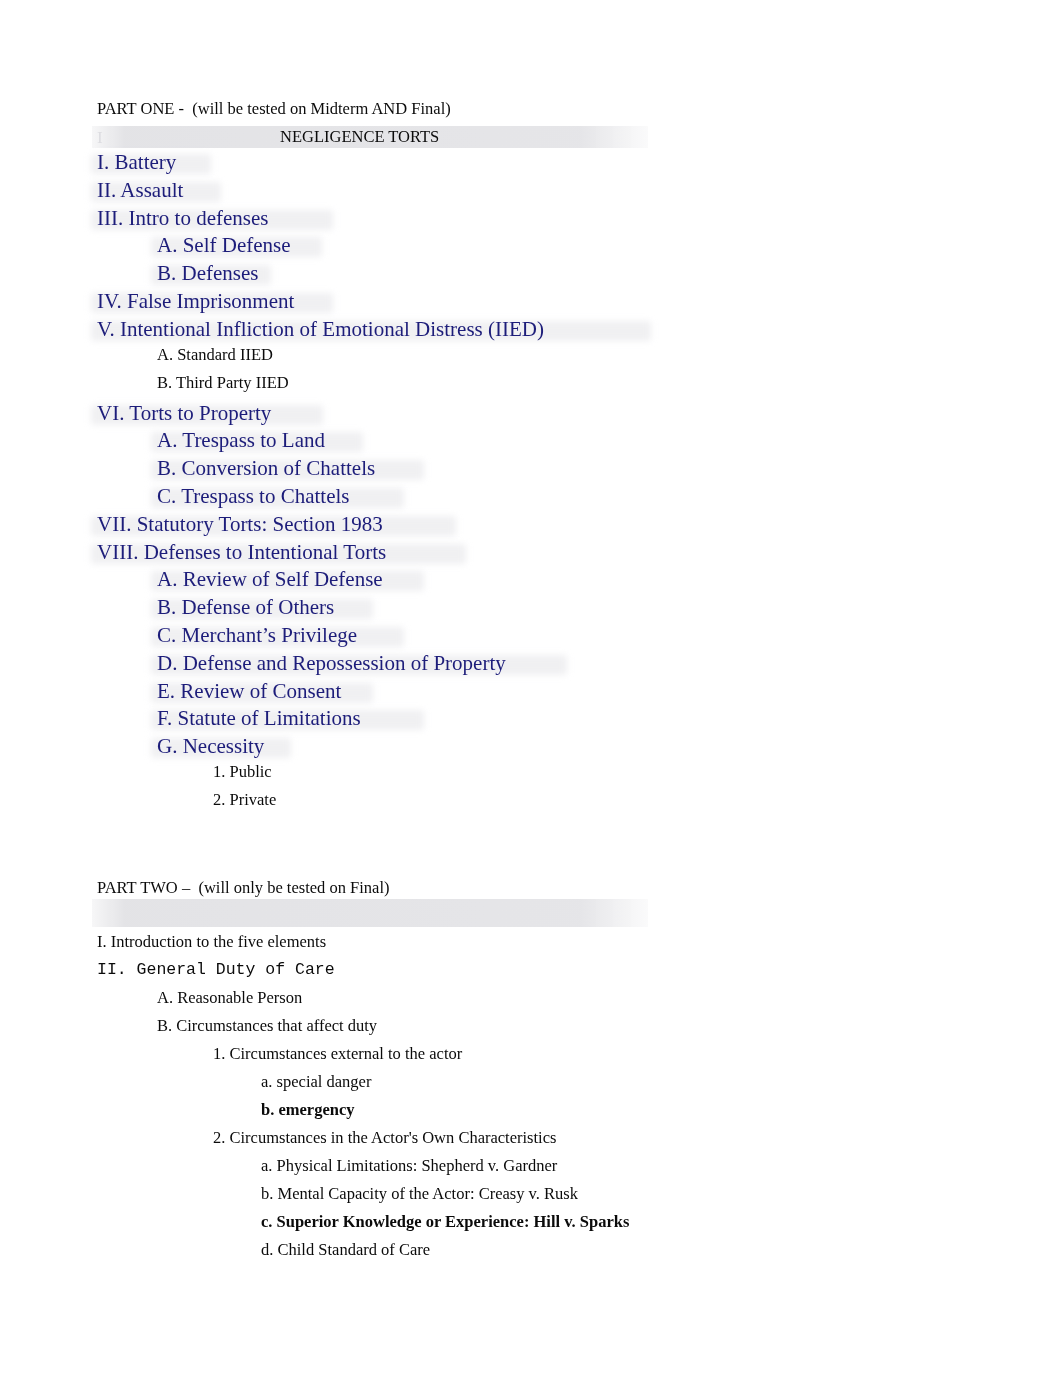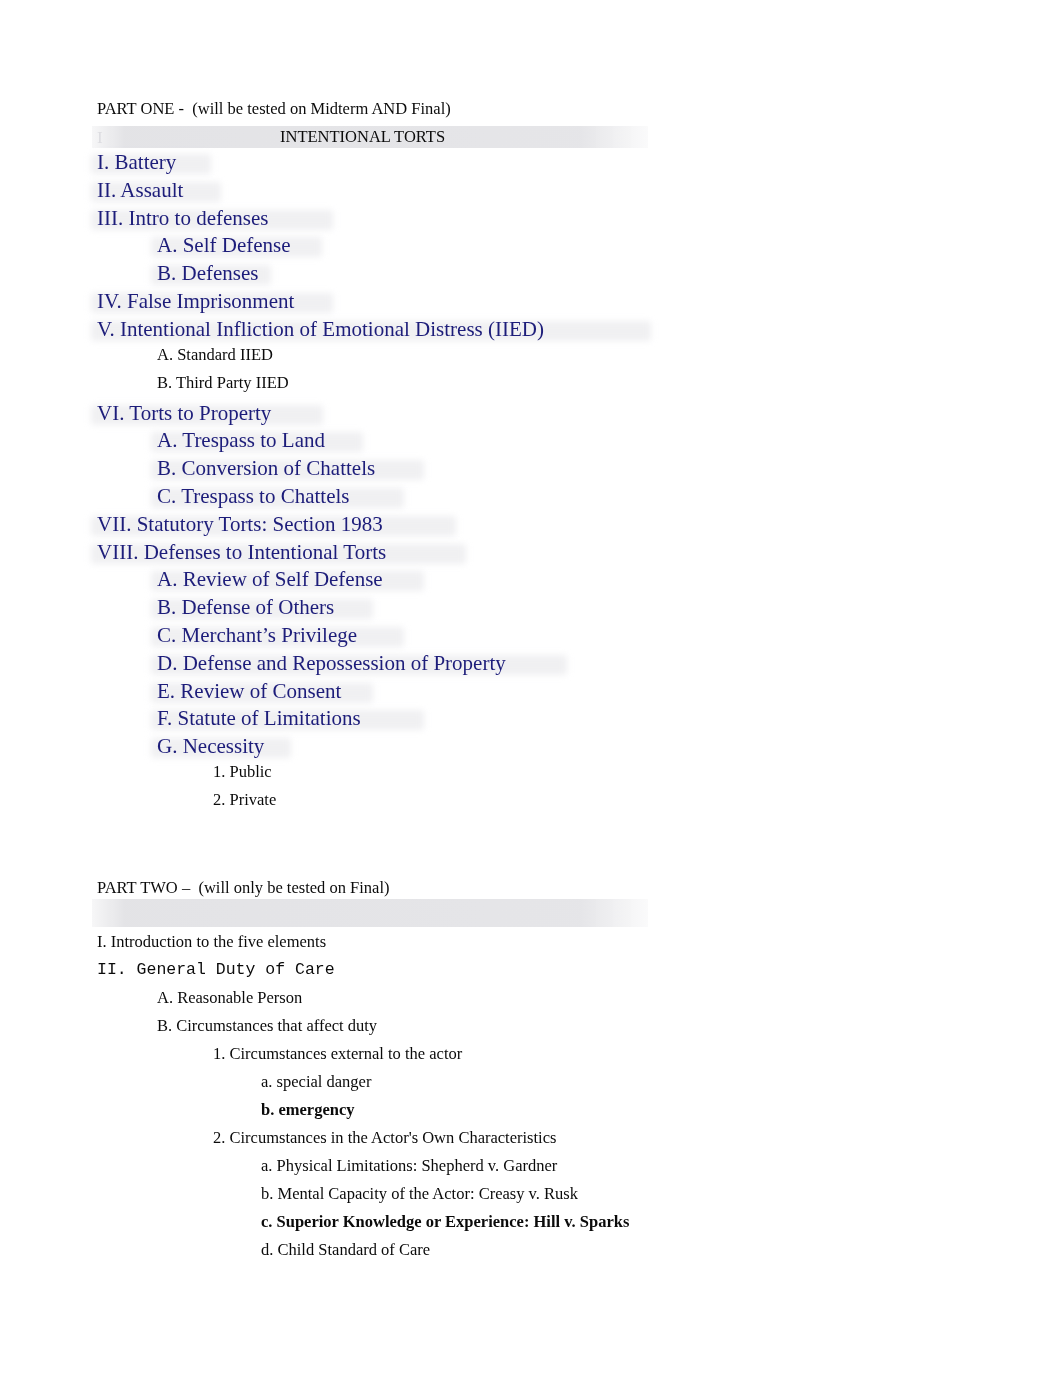--- a/index.html
+++ b/index.html
@@ -93,21 +93,21 @@
 </style>
 </head>
 <body>
 
 <div id="doc">
 
   <div class="line blk lv0" style="top:101px;">PART ONE -  (will be tested on Midterm AND Final)</div>
 
   <div class="band" style="top:126px; height:22px;"></div>
   <div class="ghost" style="left:89px; top:129px;">I</div>
-  <div class="line banner-text-blk" style="left:272px; top:129px;">INTENTIONAL TORTS</div>
+  <div class="line banner-text-blk" style="left:272px; top:129px;">NEGLIGENCE TORTS</div>
 
   <div id="p1-rows">
       <div class="halo" style="left: 83px; top: 154px; width: 120px; height: 20px;"></div>
       <div class="line lv0 blu" style="top: 152px;">I. Battery</div>
       <div class="halo" style="left: 83px; top: 181.8px; width: 130.2px; height: 20px;"></div>
       <div class="line lv0 blu" style="top: 179.8px;">II. Assault</div>
       <div class="halo" style="left: 83px; top: 209.6px; width: 242.4px; height: 20px;"></div>
       <div class="line lv0 blu" style="top: 207.6px;">III. Intro to defenses</div>
       <div class="halo" style="left: 143px; top: 237.4px; width: 171px; height: 20px;"></div>
       <div class="line lv1 blu" style="top: 235.4px;">A. Self Defense</div>

